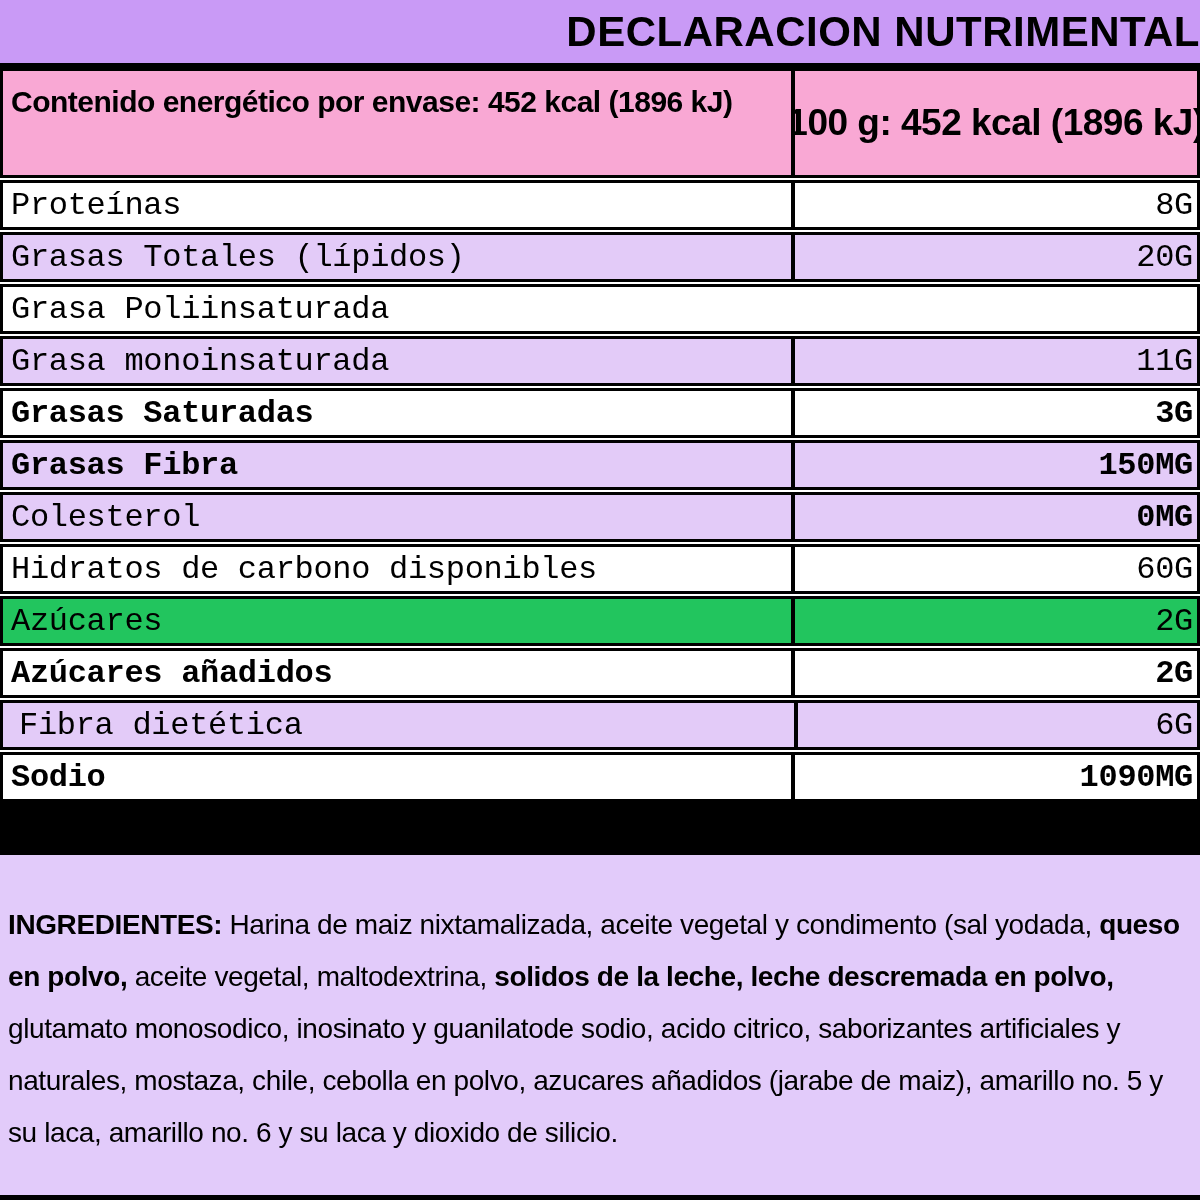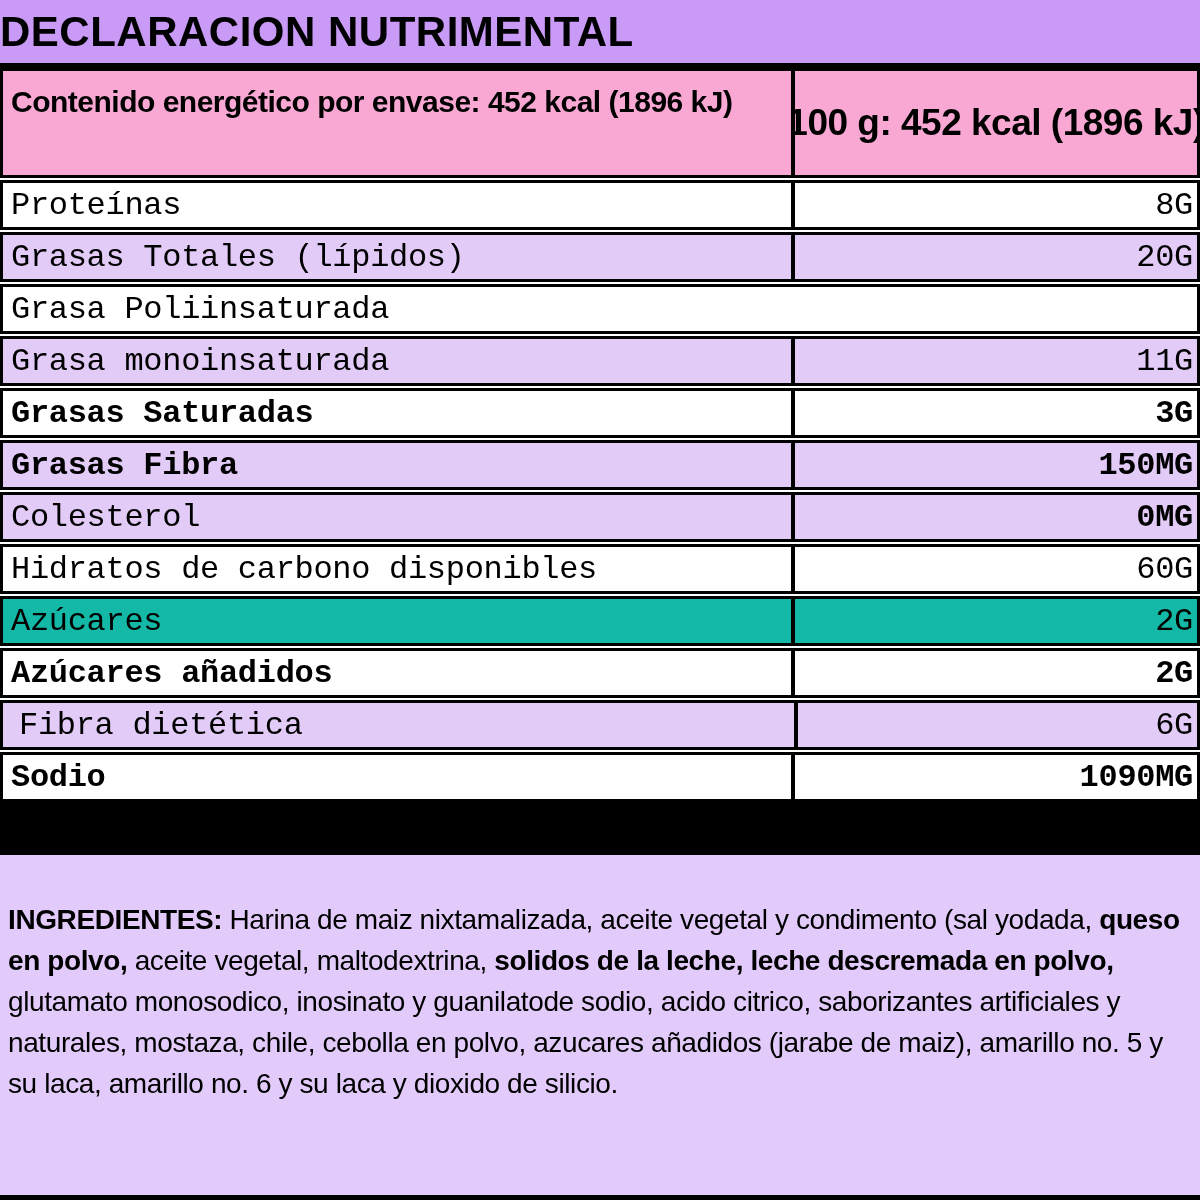--- a/index.html
+++ b/index.html
@@ -8,21 +8,21 @@
     width: 1200px; height: 1200px;
     background: #ffffff;
     font-family: "Liberation Sans", sans-serif;
     color: #000;
     display: flex; flex-direction: column;
     overflow: hidden;
   }
   .title-bar {
     height: 68px;
     border-bottom: 5px solid #000;
-    display: flex; align-items: center; justify-content: flex-start;
+    display: flex; align-items: center; justify-content: flex-end;
     font-weight: bold; font-size: 42px;
     letter-spacing: 0.5px;
   }
   .row { display: flex; border: 3px solid #000; background: #f9a8d4; }
   .row.energy { height: 110px; }
   .energy .cell.label {
     flex: 0 0 66%;
     padding: 6px 10px 0 8px;
     font-weight: bold; font-size: 30px; line-height: 50px;
     letter-spacing: -0.5px;
@@ -58,21 +58,21 @@
     display: flex; align-items: center; justify-content: flex-end;
     padding-right: 4px;
     letter-spacing: -0.3px;
   }
   .b { font-weight: bold; }
   .black-bar { height: 53px; background: #000; }
   .ingredients {
     flex: 1;
     border-bottom: 5px solid #000;
     padding: 44px 12px 0 8px;
-    font-size: 28px; line-height: 41px;
+    font-size: 28px; line-height: 52px;
     letter-spacing: -0.4px;
   }
   .ingredients p { margin: 0; }
 </style>
 </head>
 <body>
 
 <div class="sheet">
 
   <div class="title-bar" id="title-bar" style="background: rgb(201, 154, 246);">
@@ -109,21 +109,21 @@
         <div class="cell value b">150MG</div>
       </div>
       <div class="nrow" style="background: rgb(227, 203, 248);">
         <div class="cell label">Colesterol</div>
         <div class="cell value b">0MG</div>
       </div>
       <div class="nrow">
         <div class="cell label">Hidratos de carbono disponibles</div>
         <div class="cell value">60G</div>
       </div>
-      <div class="nrow" style="background: #14b8a6;">
+      <div class="nrow" style="background: #22c55e;">
         <div class="cell label">Azúcares</div>
         <div class="cell value">2G</div>
       </div>
       <div class="nrow">
         <div class="cell label b">Azúcares añadidos</div>
         <div class="cell value b">2G</div>
       </div>
       <div class="nrow" style="background: rgb(227, 203, 248); padding-left: 8px;">
         <div class="cell label">Fibra dietética</div>
         <div class="cell value">6G</div>

